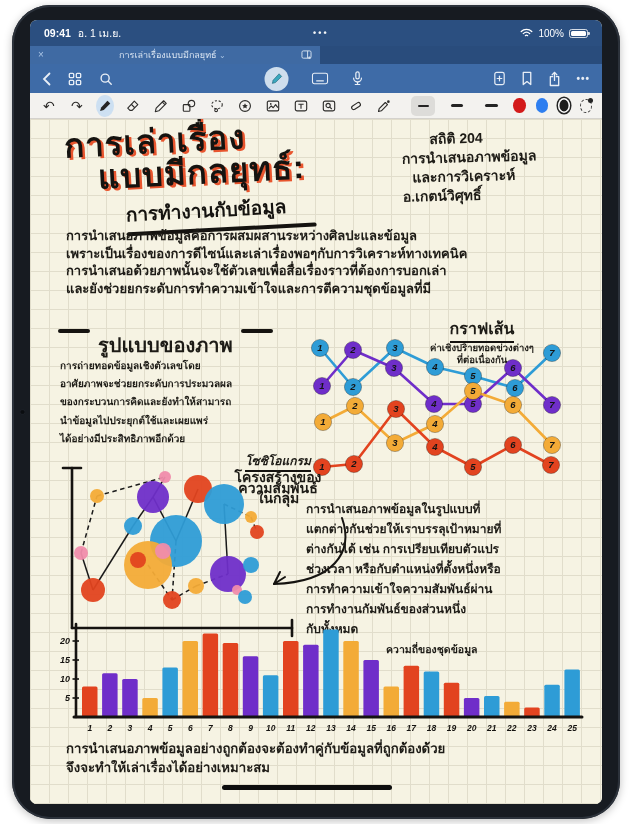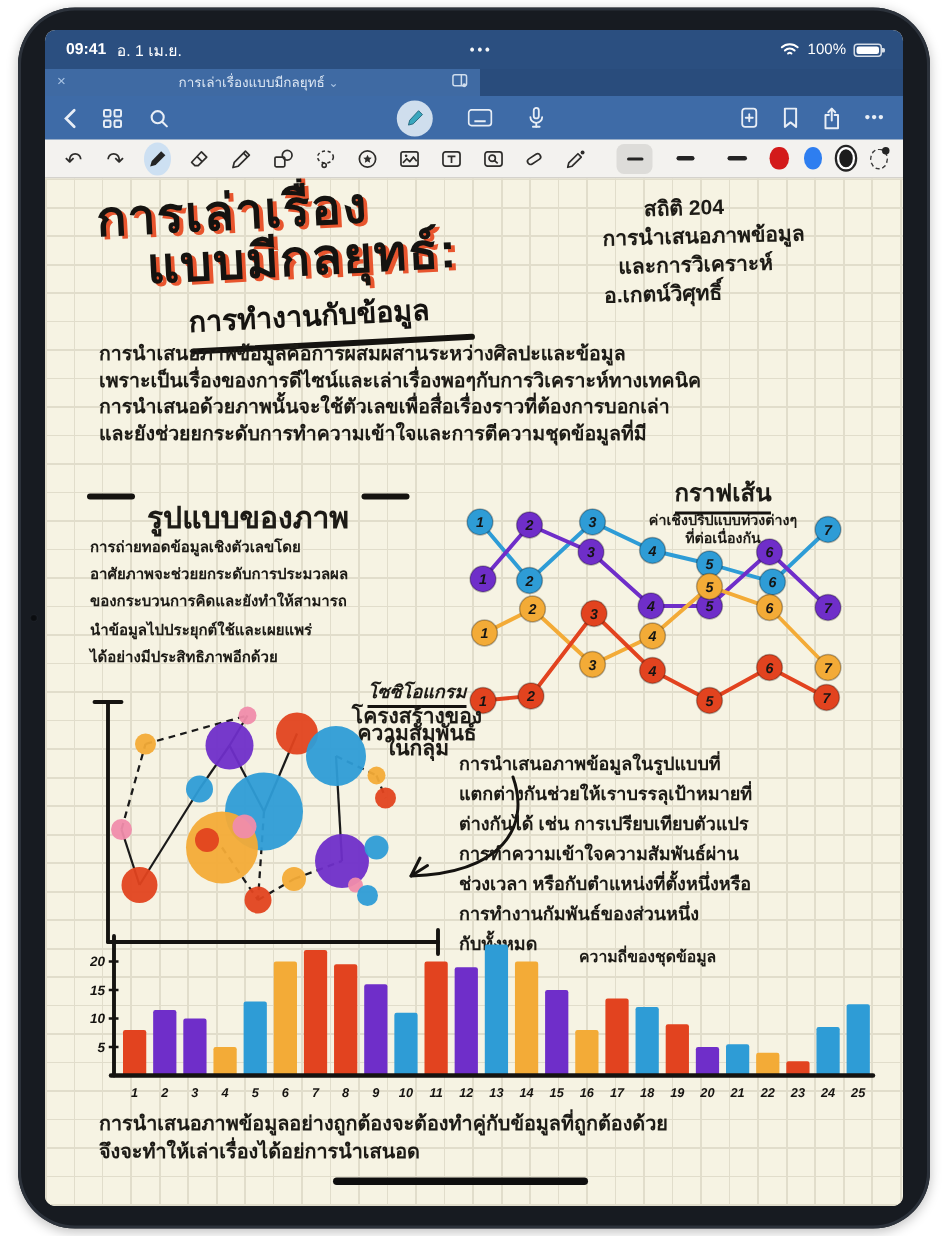--- a/index.html
+++ b/index.html
@@ -97,21 +97,21 @@
   .chart-sub { font-size:9.5px; line-height:11.5px; font-weight:600; }
 
   .socio-head { left:186px; top:332px; width:124px; text-align:center; }
   .socio-head .chart-title { font-size:12px;font-style:italic; }
   .socio-head .chart-sub { font-size:14px; line-height:10.5px; }
 
   .histo-head { left:356px; top:506px; }
   .histo-row { display:flex; align-items:baseline; gap:7px; }
   .histo-head .chart-title { font-size:15px; }
   .histo-note { font-size:10.5px; font-weight:700; }
-  .histo-sub { font-size:10.5px; font-weight:700; margin-top:4px; }
+  .histo-sub { font-size:10.5px; font-weight:700; margin-top:16px; }
 
   svg text { font-family:"Liberation Sans","DejaVu Sans",sans-serif; }
   .home-indicator { left:192px; top:666px; width:170px; height:5px; background:#0e0e0e; border-radius:3px; }
 </style>
 </head>
 <body>
 
 <div class="stage">
   <div class="ipad">
     <div class="camera-dot"></div>
@@ -354,21 +354,21 @@
         <div class="abs left-block hand">
             <div>การถ่ายทอดข้อมูลเชิงตัวเลขโดย</div>
             <div>อาศัยภาพจะช่วยยกระดับการประมวลผล</div>
             <div>ของกระบวนการคิดและยังทำให้สามารถ</div>
             <div>นำข้อมูลไปประยุกต์ใช้และเผยแพร่</div>
             <div>ได้อย่างมีประสิทธิภาพอีกด้วย</div>
           </div>
 
         <div class="abs chart-head linechart-head">
           <span class="chart-title hand">กราฟเส้น</span>
-          <div class="chart-sub hand">ค่าเชิงปริปแบบท่วงต่างๆ</div>
+          <div class="chart-sub hand">ค่าเชิงปริายทอดข่วงต่างๆ</div>
           <div class="chart-sub hand">ที่ต่อเนื่องกัน</div>
         </div>
         <svg id="linechart" class="abs" style="left:270px; top:219px;" width="285" height="145" viewBox="0 0 285 145">
             <polyline points="20,10 53,49 95,10 135,29 173,38 215,50 252,15" fill="none" stroke="#2e9cd6" stroke-width="2.6" stroke-linejoin="round"></polyline>
             <polyline points="22,48 53,12 94,30 134,66 173,66 213,30 252,67" fill="none" stroke="#6f2ec9" stroke-width="2.6" stroke-linejoin="round"></polyline>
             <polyline points="23,84 55,68 95,105 135,86 173,53 213,67 252,107" fill="none" stroke="#f3ab37" stroke-width="2.6" stroke-linejoin="round"></polyline>
             <polyline points="22,129 54,126 96,71 135,109 173,129 213,107 251,127" fill="none" stroke="#e2431f" stroke-width="2.6" stroke-linejoin="round"></polyline>
             <g>
               <circle cx="20" cy="10" r="8.6" fill="#2e9cd6" stroke="rgba(0,0,0,0.28)" stroke-width="1"></circle>
               <text x="20" y="13.4" text-anchor="middle" font-size="9.5" font-weight="700" font-style="italic" fill="#141414">1</text>
@@ -530,22 +530,22 @@
             <circle cx="177" cy="130" r="5" fill="#f08cab" opacity="0.95"></circle>
             <circle cx="185" cy="137" r="7" fill="#2e9cd6" opacity="0.95"></circle>
             <path d="M282 58 C 294 92, 274 122, 214 124" fill="none" stroke="#151310" stroke-width="2" stroke-linecap="round"></path>
             <path d="M214 124 l11 -7 M214 124 l6 -12" fill="none" stroke="#151310" stroke-width="2" stroke-linecap="round"></path>
           </svg>
 
         <div class="abs right-block hand">
             <div>การนำเสนอภาพข้อมูลในรูปแบบที่</div>
             <div>แตกต่างกันช่วยให้เราบรรลุเป้าหมายที่</div>
             <div>ต่างกันได้ เช่น การเปรียบเทียบตัวแปร</div>
+            <div>ช่วงเวลา หรือกับตำแหน่งที่ตั้งหนึ่งหรือ</div>
             <div>การทำความเข้าใจความสัมพันธ์ผ่าน</div>
-            <div>ช่วงเวลา หรือกับตำแหน่งที่ตั้งหนึ่งหรือ</div>
             <div>การทำงานกัมพันธ์ของส่วนหนึ่ง</div>
             <div>กับทั้งหมด</div>
           </div>
 
         <svg id="histogram" class="abs" style="left:30px; top:500px;" width="525" height="122" viewBox="0 0 525 122">
             <rect x="22" y="67.6" width="15.5" height="30.4" rx="1.5" fill="#e2431f"></rect>
             <rect x="42.1" y="54.300000000000004" width="15.5" height="43.699999999999996" rx="1.5" fill="#6f2ec9"></rect>
             <rect x="62.2" y="60" width="15.5" height="38" rx="1.5" fill="#6f2ec9"></rect>
             <rect x="82.30000000000001" y="79" width="15.5" height="19" rx="1.5" fill="#f3ab37"></rect>
             <rect x="102.4" y="48.6" width="15.5" height="49.4" rx="1.5" fill="#2e9cd6"></rect>
@@ -604,21 +604,21 @@
             <text x="471.95000000000005" y="112" text-anchor="middle" font-size="8.5" font-weight="700" font-style="italic" fill="#151310">23</text>
             <text x="492.05" y="112" text-anchor="middle" font-size="8.5" font-weight="700" font-style="italic" fill="#151310">24</text>
             <text x="512.1500000000001" y="112" text-anchor="middle" font-size="8.5" font-weight="700" font-style="italic" fill="#151310">25</text>
           </svg>
         <div class="abs histo-head">
           <div class="histo-sub hand">ความถี่ของชุดข้อมูล</div>
         </div>
 
         <div class="abs footer-block hand">
             <div>การนำเสนอภาพข้อมูลอย่างถูกต้องจะต้องทำคู่กับข้อมูลที่ถูกต้องด้วย</div>
-            <div>จึงจะทำให้เล่าเรื่องได้อย่การนำเสนอด</div>
+            <div>จึงจะทำให้เล่าเรื่องได้อย่างเหมาะสม</div>
           </div>
 
         <div class="abs home-indicator"></div>
       </div>
 
     </div>
   </div>
 </div>
 
 </body></html>

